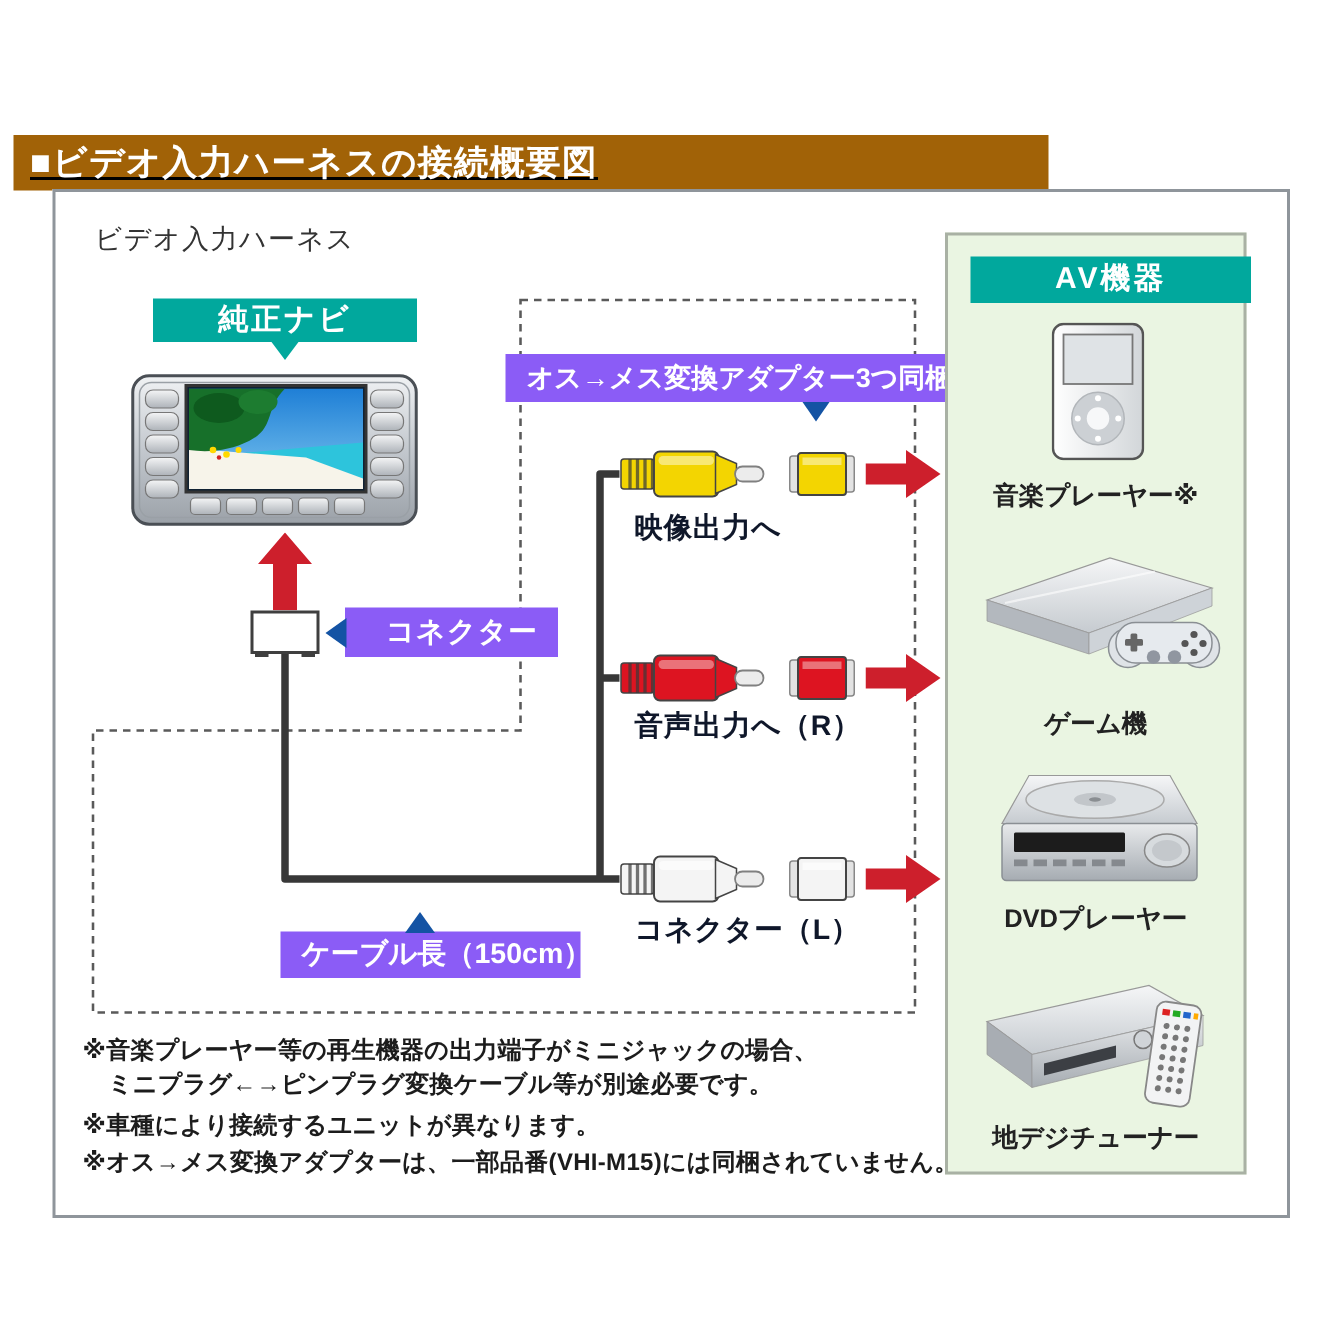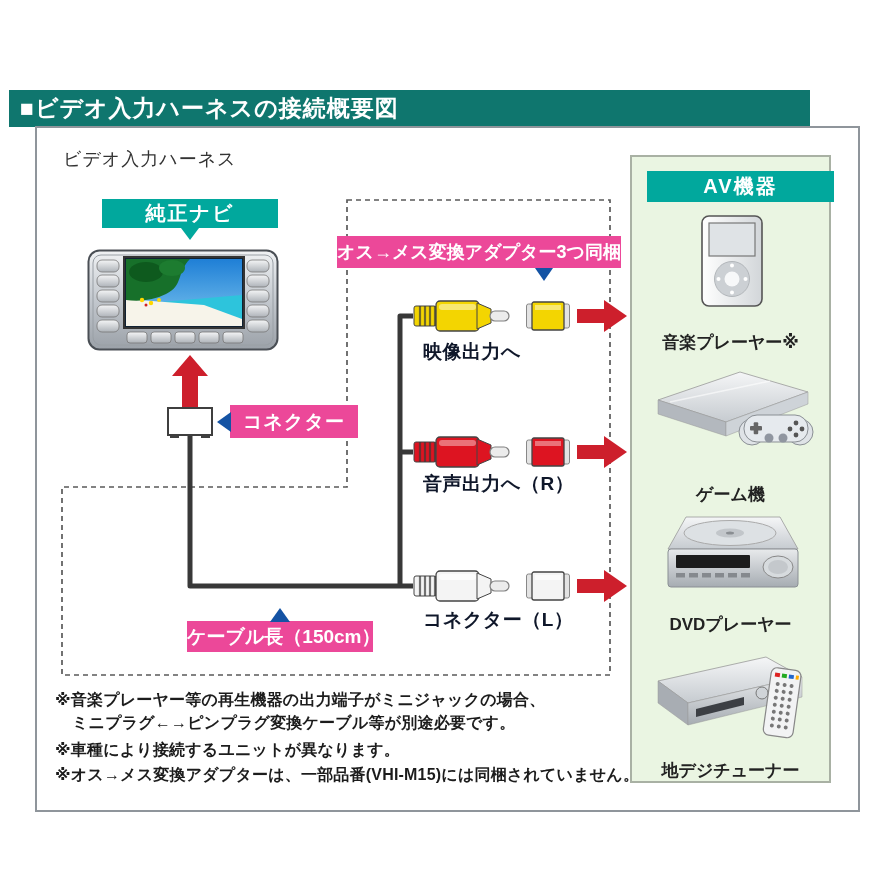--- a/index.html
+++ b/index.html
@@ -1,45 +1,45 @@
 <!DOCTYPE html>
 <html><head>
 <meta charset="utf-8">
 <style>
   html,body{margin:0;padding:0;background:#fff;}
   .page{position:relative;width:895px;height:895px;background:#fff;overflow:hidden;
         font-family:"Liberation Sans","DejaVu Sans",sans-serif;}
   .abs{position:absolute;}
   
-  .titlebar{position:absolute;left:9px;top:90px;width:801px;height:37px;background:#0f766e;}
+  .titlebar{position:absolute;left:9px;top:90px;width:690px;height:37px;background:#a16207;text-decoration:underline;}
   .titlebar .t{color:#fff;font-size:23px;font-weight:bold;line-height:37px;padding-left:11px;letter-spacing:1px;white-space:nowrap;}
   
   .outerbox{position:absolute;left:35px;top:126px;width:821px;height:682px;background:#fff;border:2px solid #8f959b;}
   
   .sectionlabel{position:absolute;left:63px;top:147px;font-size:18px;font-weight:normal;color:#333;letter-spacing:1px;white-space:nowrap;}
   
   .tag{position:absolute;color:#fff;font-weight:bold;text-align:center;white-space:nowrap;}
-  .tag-blue{background:#ec4899;}
+  .tag-blue{background:#8b5cf6;padding-left:14px;}
   .tag-teal{background:#01a89d;}
   .tail{position:absolute;width:0;height:0;}
   .tail-down-teal{border-left:9px solid transparent;border-right:9px solid transparent;border-top:12px solid #01a89d;}
   .tail-down-blue{border-left:9px solid transparent;border-right:9px solid transparent;border-top:13px solid #1453a4;}
   .tail-up-blue{border-left:10px solid transparent;border-right:10px solid transparent;border-bottom:14px solid #1453a4;}
   .tail-left-blue{border-top:10px solid transparent;border-bottom:10px solid transparent;border-right:14px solid #1453a4;}
   
   .connector{position:absolute;left:167px;top:407px;width:42px;height:25px;background:#fff;border:2px solid #3f3f3f;}
   .connector::before,.connector::after{content:"";position:absolute;bottom:-4px;width:9px;height:3px;background:#3f3f3f;}
   .connector::before{left:1px;} .connector::after{right:1px;}
   
   .outlabel{position:absolute;font-size:19px;font-weight:bold;color:#0f172a;white-space:nowrap;letter-spacing:0.5px;}
   
   .avpanel{position:absolute;left:630px;top:155px;width:201px;height:628px;background:#eaf5e2;border:2px solid #a9b1a4;box-sizing:border-box;}
   .avheader{position:absolute;left:15px;top:14px;width:187px;height:31px;background:#01a89d;color:#fff;
             font-size:20px;font-weight:bold;text-align:center;line-height:31px;letter-spacing:2px;}
-  .devlabel{position:absolute;width:100%;text-align:center;font-size:17px;font-weight:bold;color:#222;white-space:nowrap;margin-top:12px;}
+  .devlabel{position:absolute;width:100%;text-align:center;font-size:17px;font-weight:bold;color:#222;white-space:nowrap;}
   
   .note{position:absolute;font-size:16px;font-weight:bold;color:#1c1c1c;white-space:nowrap;letter-spacing:0.2px;}
   svg{display:block;}
 </style>
 </head>
 <body>
 
 <div class="page">
 
   <svg width="0" height="0" style="position:absolute">

